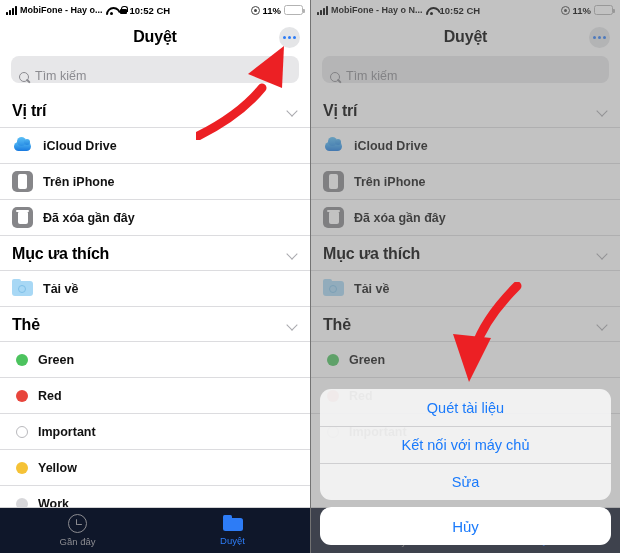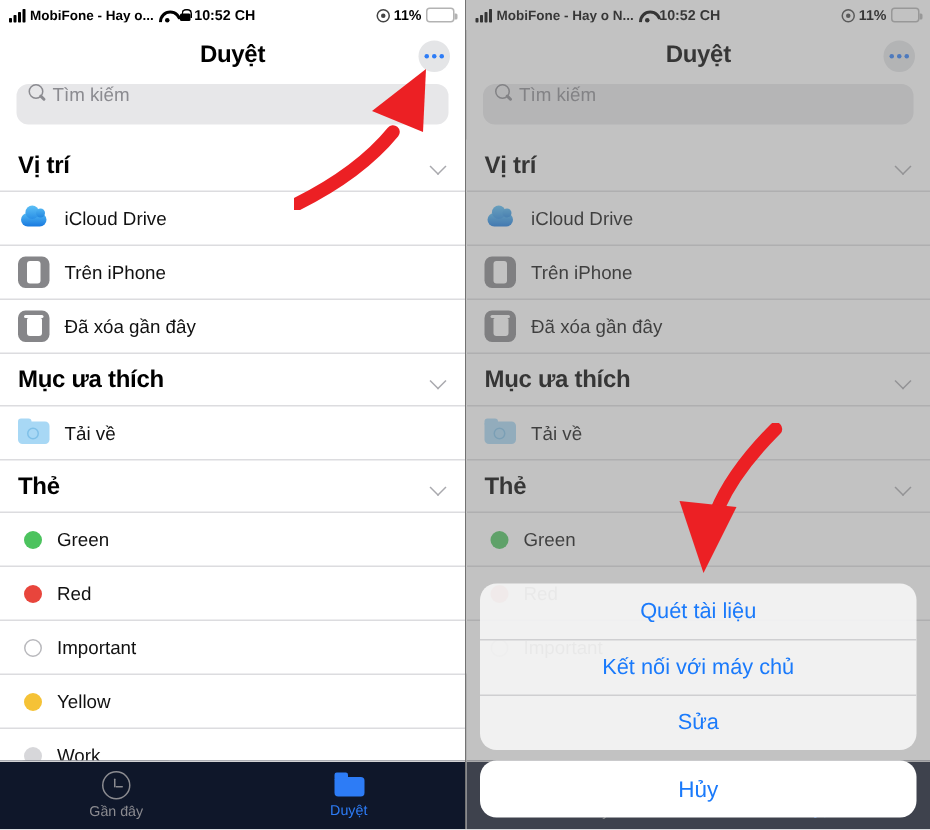--- a/index.html
+++ b/index.html
@@ -68,21 +68,21 @@
     position: absolute; right: 10px; top: 7px;
     width: 21px; height: 21px; border-radius: 50%; background: #e4e5e7;
     display: flex; align-items: center; justify-content: center; gap: 2px;
   }
   .more-btn i { width: 3px; height: 3px; border-radius: 50%; background: #2d7cf6; display:block; }
 
   
   .search-wrap { padding: 2px 11px 10px; }
   .search {
     height: 27px; background: #e7e7e9; border-radius: 8px;
-    display: flex; align-items: flex-start; padding: 0 8px; gap: 5px;
+    display: flex; align-items: flex-end; padding: 0 8px; gap: 5px;
   }
   .mag { width: 11px; height: 11px; position: relative; flex: none; }
   .mag::before {
     content: ""; position: absolute; left: 0; top: 0; width: 8px; height: 8px;
     border: 1.5px solid #8b8b90; border-radius: 50%;
   }
   .mag::after {
     content: ""; position: absolute; left: 7px; top: 7.5px; width: 4.5px; height: 1.5px;
     background: #8b8b90; transform: rotate(45deg); border-radius: 1px;
   }
@@ -99,21 +99,21 @@
   .chev::after {
     content: ""; position: absolute; left: 0; top: 1px;
     width: 7px; height: 7px; border-right: 1.4px solid #a9a9ae; border-bottom: 1.4px solid #a9a9ae;
     transform: rotate(45deg);
   }
   .row {
     display: flex; align-items: center; gap: 10px;
     height: 36px; padding-left: 12px; margin-left: 0;
     border-top: 0.8px solid #dcdcdf; background: #fff;
   }
-  .row-label { font-size: 12.5px; color: #111; }
+  .row-label { font-size: 12.5px; color: #111; font-weight: bold; }
   .row.tag { height: 36px; }
 
   .ic { width: 21px; height: 21px; flex: none; position: relative; }
   .ic-cloud { background: #fff; border-radius: 4px; }
   .ic-cloud .cloud {
     position: absolute; left: 2px; top: 7px; width: 17px; height: 9px;
     background: linear-gradient(180deg,#52b9f4,#1879df); border-radius: 9px;
   }
   .ic-cloud .cloud::before {
     content:""; position:absolute; left:3px; top:-5px; width:9px; height:9px;

